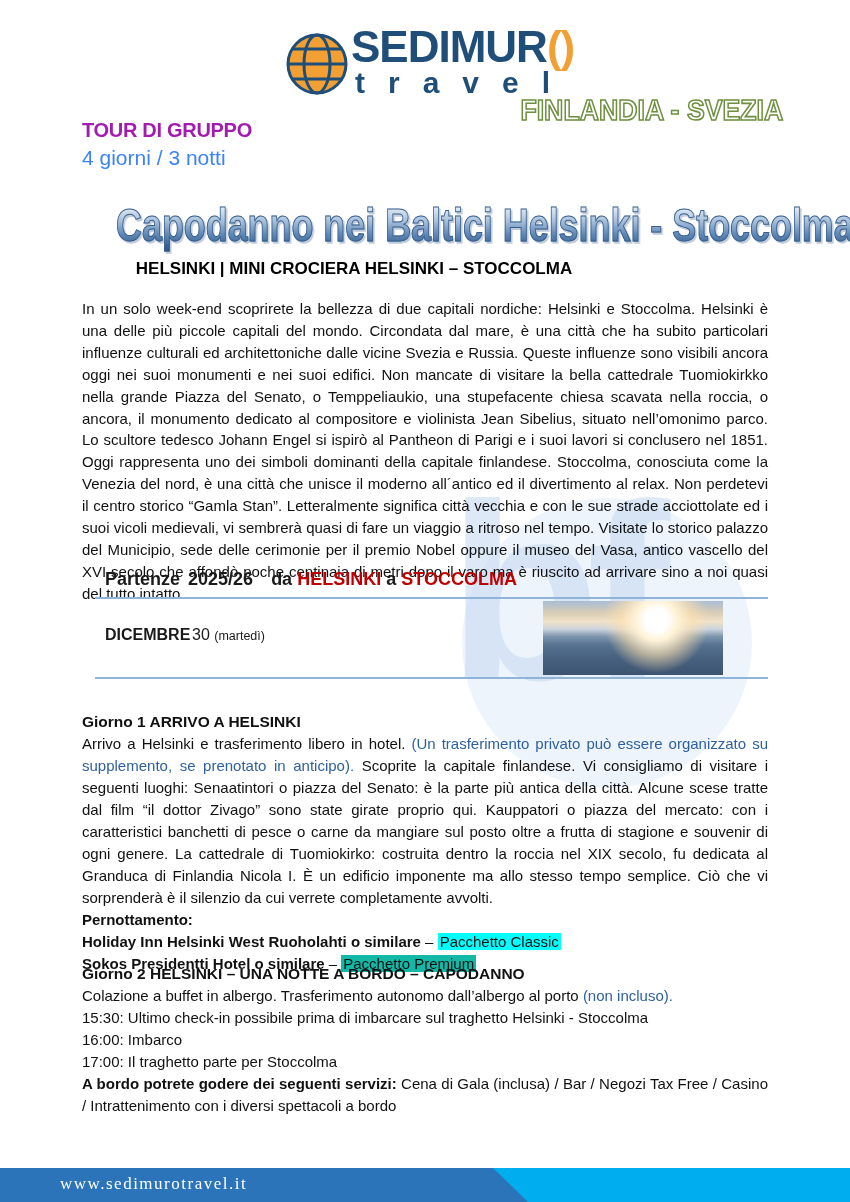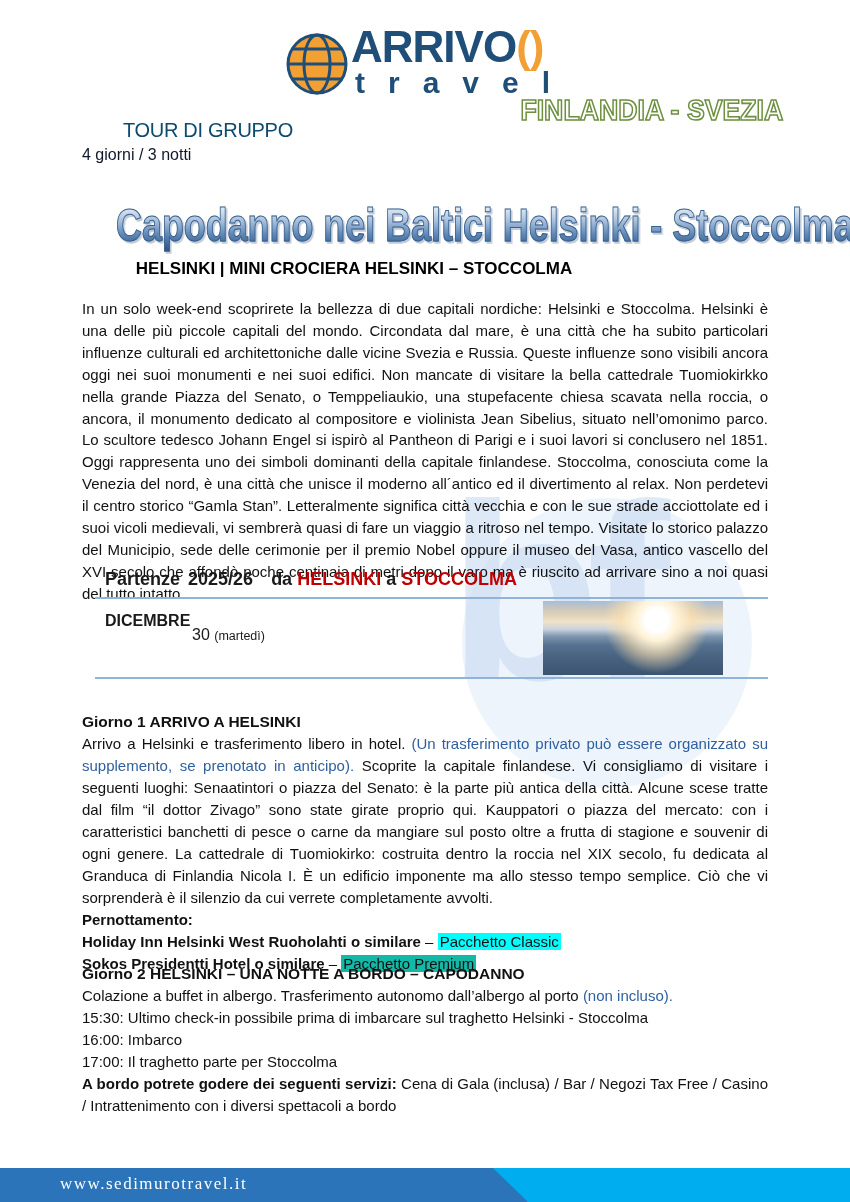--- a/index.html
+++ b/index.html
@@ -16,23 +16,23 @@
   .logo-wrap{position:absolute;left:285px;top:30px;width:340px;height:80px;}
   .globe{position:absolute;left:0;top:2px;width:64px;height:64px;}
   .brand{position:absolute;left:66px;top:-8px;font-size:44px;font-weight:bold;
          color:#1F4E79;letter-spacing:-1px;white-space:nowrap;}
   .brand .paren{color:#F2A033;}
   .brand-sub{position:absolute;left:70px;top:36px;font-size:30px;font-weight:bold;
              color:#1F4E79;letter-spacing:23px;white-space:nowrap;}
   .region-banner{position:absolute;left:498px;top:94px;width:280px;text-align:right;
       font-size:29px;font-weight:bold;white-space:nowrap;color:#fff;
       -webkit-text-stroke:1.6px #6d8f3e;transform:scaleX(.92);transform-origin:right;}
-  .tour-type{position:absolute;left:82px;top:119px;font-size:20px;font-weight:normal;
-             color:#0c4a6e;letter-spacing:-.3px;margin-left:41px;}
-  .duration{position:absolute;left:82px;top:146px;font-size:16px;color:#0f172a;text-align:center;}
+  .tour-type{position:absolute;left:82px;top:119px;font-size:20px;font-weight:bold;
+             color:#a21caf;letter-spacing:-.3px;}
+  .duration{position:absolute;left:82px;top:146px;font-size:21px;color:#3b82f6;text-align:center;}
   
   .main-title{position:absolute;left:0;top:198px;width:850px;text-align:center;padding-left:12px;}
   .main-title span{display:inline-block;font-size:46px;font-weight:bold;white-space:nowrap;
       transform:scaleX(.78);transform-origin:center;
       background:linear-gradient(180deg,#d7e1ee 0%,#f3f7fb 10%,#a9c1dc 42%,#5e87b5 68%,#274f7e 100%);
       -webkit-background-clip:text;background-clip:text;color:transparent;
       -webkit-text-stroke:1px #3a618d;
       filter:drop-shadow(2px 2px 0 rgba(130,150,180,.5));}
   .sub-title{position:absolute;left:0;top:259px;width:708px;text-align:center;
              font-size:17px;font-weight:bold;color:#000;}
@@ -40,21 +40,21 @@
   .intro{position:absolute;left:82px;top:283px;width:686px;font-size:15px;
          line-height:21.9px;text-align:justify;color:#111;}
   
   .dep-heading{position:absolute;left:105px;top:569px;font-size:18px;font-weight:bold;
                white-space:nowrap;}
   .dep-heading .season{margin-left:8px;}
   .dep-heading .mid{margin-left:18px;}
   .red{color:#C00000;}
   .rule{position:absolute;left:95px;width:673px;height:2px;background:#8fb4d8;}
   .rule1{top:597px;} .rule2{top:677px;}
-  .dep-month{position:absolute;left:105px;top:612px;font-size:16px;font-weight:bold;}
+  .dep-month{position:absolute;left:105px;top:626px;font-size:16px;font-weight:bold;}
   .dep-day{position:absolute;left:192px;top:626px;font-size:16px;text-align:right;}
   .dep-weekday{font-size:12.5px;}
   .dep-photo{position:absolute;left:543px;top:601px;width:180px;height:74px;
       background:
         radial-gradient(circle at 63% 26%, #ffffff 0 9%, #fff3d8 16%, rgba(255,225,175,.6) 28%, rgba(255,255,255,0) 42%),
         linear-gradient(180deg,#a9bcd4 0%,#d9cdb6 16%,#f0e2c8 28%,#cbd3dd 38%,#7e95ae 48%,#54718f 60%,#47617e 78%,#3c5470 100%);}
   
   .section{position:absolute;left:82px;width:686px;font-size:15px;line-height:22px;color:#111;}
   .day1{top:711px;} .day2{top:963px;}
   .sec-heading{font-weight:bold;font-size:15.5px;}
@@ -80,21 +80,21 @@
   <div class="content">
 
     <div class="logo-wrap">
       <svg class="globe" viewBox="0 0 64 64">
         <circle cx="32" cy="32" r="29" fill="#F2A033" stroke="#1F4E79" stroke-width="3"></circle>
         <ellipse cx="32" cy="32" rx="13" ry="29" fill="none" stroke="#1F4E79" stroke-width="3"></ellipse>
         <line x1="3" y1="32" x2="61" y2="32" stroke="#1F4E79" stroke-width="3"></line>
         <line x1="7" y1="17" x2="57" y2="17" stroke="#1F4E79" stroke-width="3"></line>
         <line x1="7" y1="47" x2="57" y2="47" stroke="#1F4E79" stroke-width="3"></line>
       </svg>
-      <div class="brand"><span>ARRIVO</span><span class="paren">()</span></div>
+      <div class="brand"><span>SEDIMUR</span><span class="paren">()</span></div>
       <div class="brand-sub">travel</div>
     </div>
 
     <div class="region-banner">FINLANDIA - SVEZIA</div>
 
     <div class="tour-type">TOUR DI GRUPPO</div>
     <div class="duration">4 giorni / 3 notti</div>
 
     <div class="main-title"><span>Capodanno nei Baltici Helsinki - Stoccolma</span></div>
     <div class="sub-title">HELSINKI | MINI CROCIERA HELSINKI – STOCCOLMA</div>

